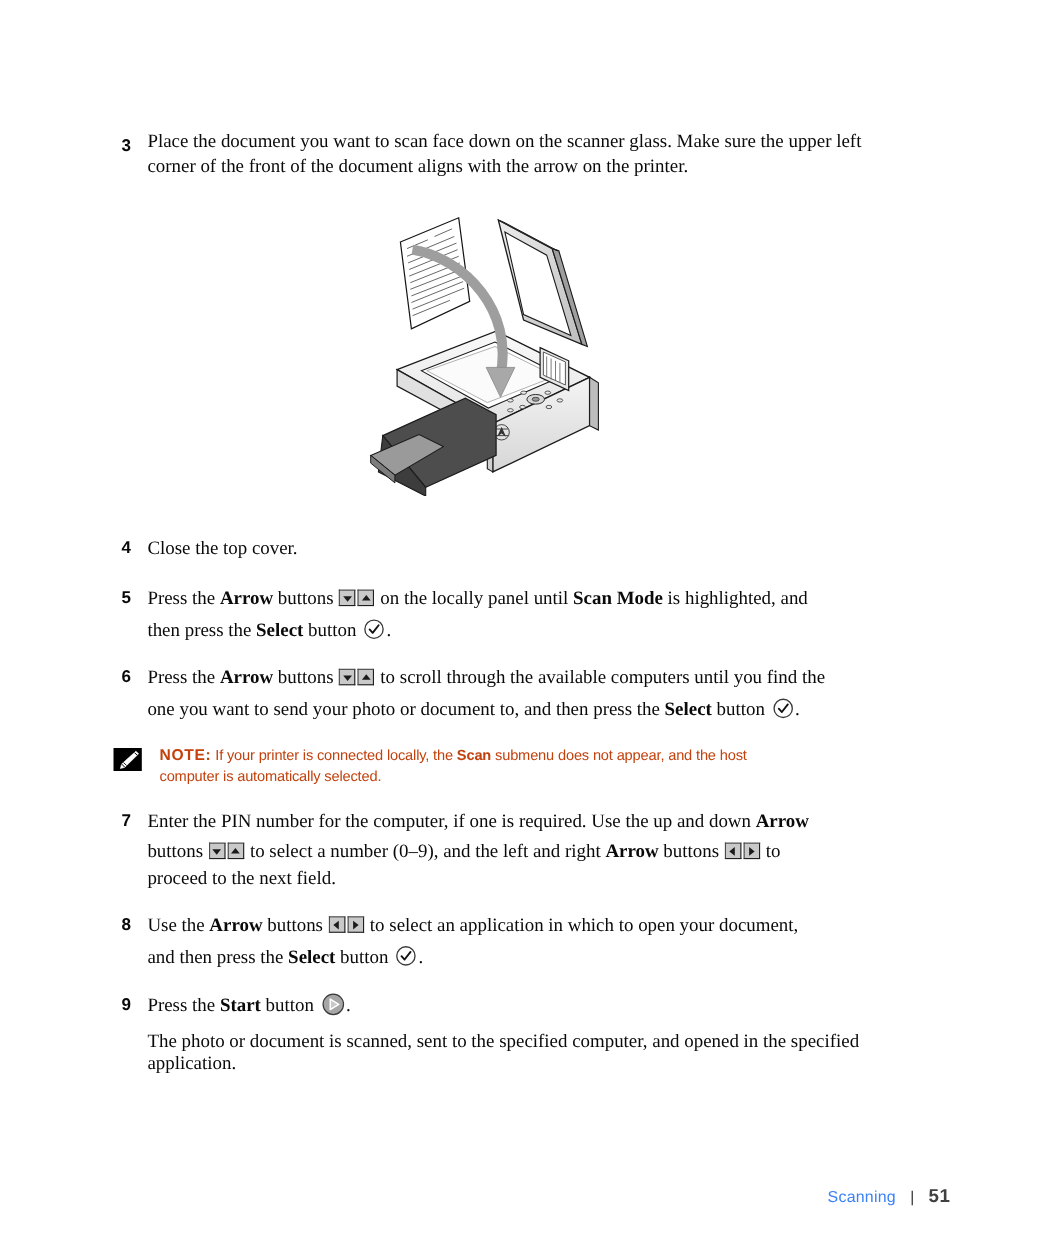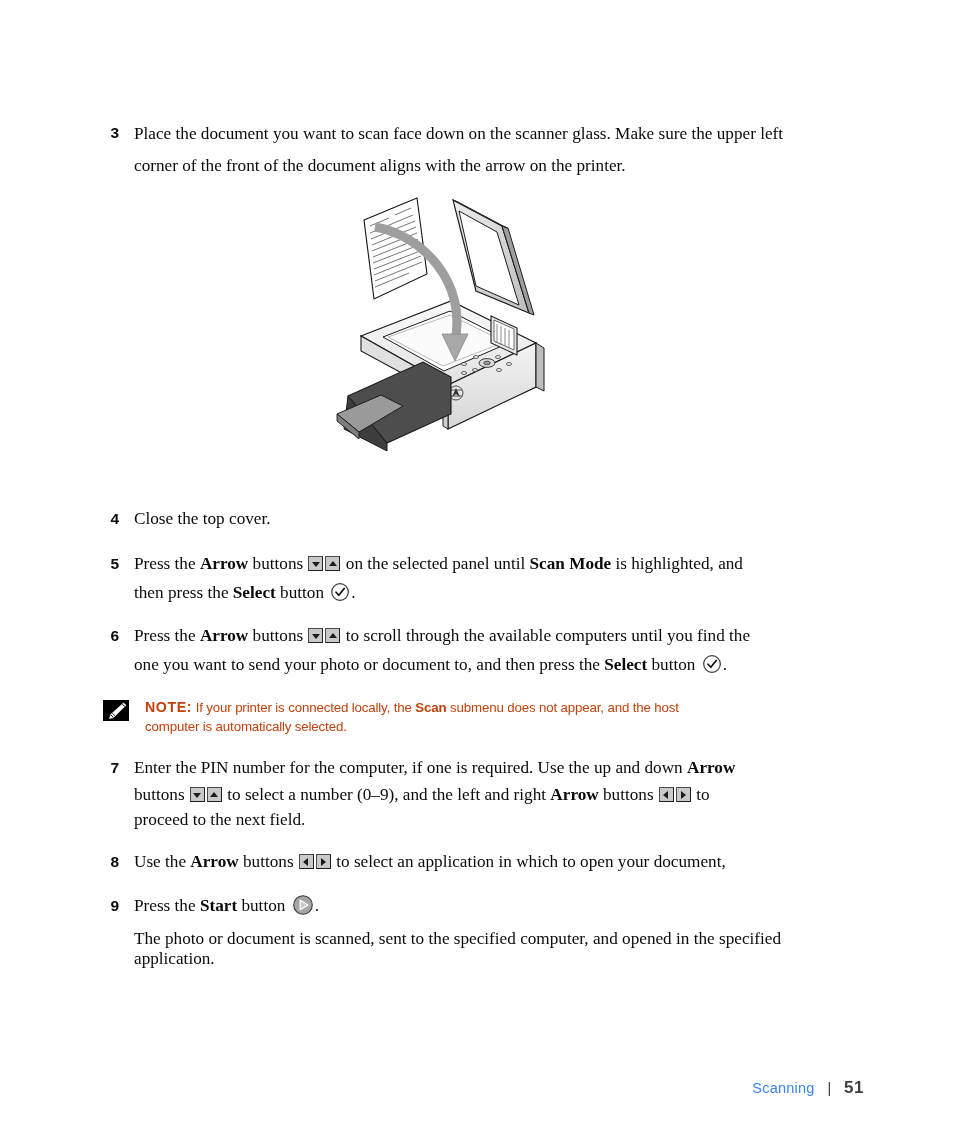--- a/index.html
+++ b/index.html
@@ -44,21 +44,21 @@
     top: 0;
     width: 16px;
     text-align: right;
     font-weight: bold;
     font-size: 15.5px;
     line-height: 29px;
     font-family: "Liberation Sans", "DejaVu Sans", sans-serif;
   }
   .step-body { display: block; }
   .step-3  { margin-top: 0; }
-  .step-3 .step-body { line-height: 32px; }
+  .step-3 .step-body { line-height: 22px; }
   .step-4  { margin-top: 322px; }
   .step-5  { margin-top: 16px; }
   .step-6  { margin-top: 14px; }
   .step-7  { margin-top: 17px; }
   .step-7 .tight { line-height: 25px; display:block; }
   .step-8  { margin-top: 15px; }
   .step-9  { margin-top: 15px; }
   .step-9-result {
     padding-left: 31px;
     font-size: 17.2px;
@@ -304,21 +304,21 @@
       </span>
     </div>
 
     <div class="step step-4">
       <span class="step-num">4</span>
       <span class="step-body">Close the top cover.</span>
     </div>
 
     <div class="step step-5">
       <span class="step-num">5</span>
-      <span class="step-body"><span>Press the </span><b>Arrow</b><span> buttons </span><span class="btn-sq down"><i></i></span><span class="btn-sq up"><i></i></span><span> on the selected panel until </span><b>Scan Mode</b><span> is highlighted, and</span>
+      <span class="step-body"><span>Press the </span><b>Arrow</b><span> buttons </span><span class="btn-sq down"><i></i></span><span class="btn-sq up"><i></i></span><span> on the locally panel until </span><b>Scan Mode</b><span> is highlighted, and</span>
         <span style="display:block">
           <span>then press the </span><b>Select</b><span> button </span><span class="btn-circle"><svg viewBox="0 0 20 20" width="20" height="20">
                 <circle cx="10" cy="10" r="8.3" fill="#ffffff" stroke="#3a3a3a" stroke-width="1.2"></circle>
                 <path d="M6 10.2 L8.8 13.3 L14.2 6.4" fill="none" stroke="#111" stroke-width="1.7" stroke-linecap="round" stroke-linejoin="round"></path>
               </svg></span><span>.</span>
         </span>
       </span>
     </div>
 
     <div class="step step-6">
@@ -354,20 +354,26 @@
         <span class="tight">
           <span>buttons </span><span class="btn-sq down"><i></i></span><span class="btn-sq up"><i></i></span><span> to select a number (0–9), and the left and right </span><b>Arrow</b><span> buttons </span><span class="btn-sq left"><i></i></span><span class="btn-sq right"><i></i></span><span> to</span>
         </span>
         <span class="tight">proceed to the next field.</span>
       </span>
     </div>
 
     <div class="step step-8">
       <span class="step-num">8</span>
       <span class="step-body"><span>Use the </span><b>Arrow</b><span> buttons </span><span class="btn-sq left"><i></i></span><span class="btn-sq right"><i></i></span><span> to select an application in which to open your document,</span>
+        <span style="display:block">
+          <span>and then press the </span><b>Select</b><span> button </span><span class="btn-circle"><svg viewBox="0 0 20 20" width="20" height="20">
+                <circle cx="10" cy="10" r="8.3" fill="#ffffff" stroke="#3a3a3a" stroke-width="1.2"></circle>
+                <path d="M6 10.2 L8.8 13.3 L14.2 6.4" fill="none" stroke="#111" stroke-width="1.7" stroke-linecap="round" stroke-linejoin="round"></path>
+              </svg></span><span>.</span>
+        </span>
       </span>
     </div>
 
     <div class="step step-9">
       <span class="step-num">9</span>
       <span class="step-body"><span>Press the </span><b>Start</b><span> button </span><span class="btn-start"><svg viewBox="0 0 22 22" width="22" height="22">
               <circle cx="11" cy="11" r="9.3" fill="#a6a6a6" stroke="#3a3a3a" stroke-width="1.1"></circle>
               <path d="M8.2 6.2 L16 11 L8.2 15.8 Z" fill="#c9c9c9" stroke="#ffffff" stroke-width="1.3" stroke-linejoin="round"></path>
             </svg></span><span>.</span></span>
     </div>

